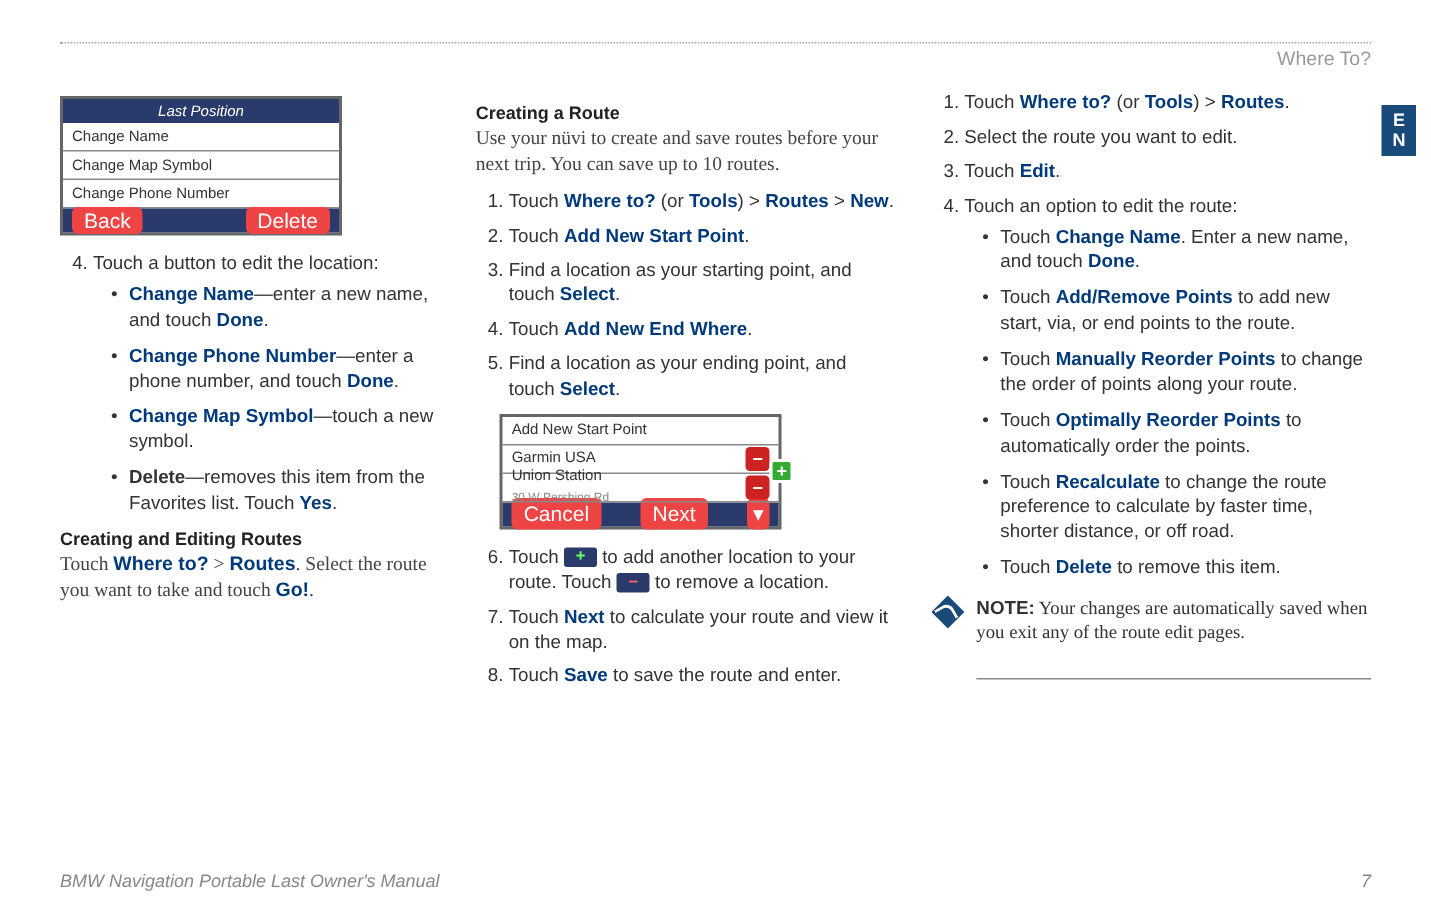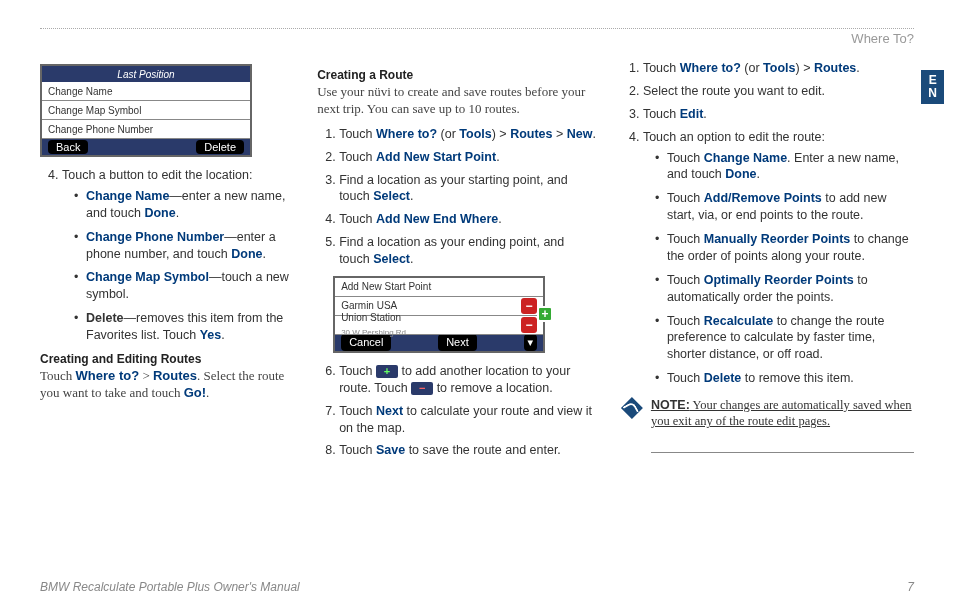--- a/index.html
+++ b/index.html
@@ -39,21 +39,21 @@
     display: flex;
     gap: 24px;
   }
   .col { flex: 1; }
   .col.left { flex: 0.95; }
   .col.mid { flex: 1.05; }
   .col.right { flex: 1.1; }
 
   
   .device {
-    width: 212px;
+    width: 188px;
     border: 2px solid #666;
     background: #fff;
     font-size: 10px;
     margin: 4px 0 10px 0;
   }
   .device-top, .device-bot {
     background: #2a3a6a;
     color: #fff;
     display: flex;
     justify-content: space-between;
@@ -79,25 +79,25 @@
     border-radius: 3px;
     color: #fff;
     font-weight: bold;
     align-items: center;
     justify-content: center;
     font-size: 12px;
   }
   .sqbtn.red { background: #c22; }
   .sqbtn.green { background: #3a3; }
   .dev-btn {
-    background: #000000;
+    background: #ef4444;
     border-radius: 4px;
     padding: 1px 8px;
     color: #fff;
-    font-size: 11px;
+    font-size: 14px;
   }
 
   h2 { font-size: 12px; font-weight: bold; color: #222; margin-top: 8px; margin-bottom: 2px; }
   .intro { font-family: Georgia, 'Times New Roman', serif; font-size: 13px; color: #444; margin-bottom: 8px; line-height: 1.3; }
 
   ol.main { padding-left: 22px; }
   ol.main > li { margin-bottom: 6px; line-height: 1.35; }
   ul.bullets { list-style: none; padding-left: 14px; margin-top: 4px; }
   ul.bullets > li { position: relative; margin-bottom: 7px; line-height: 1.35; padding-left: 10px; }
   ul.bullets > li::before { content: "•"; position: absolute; left: -2px; }
@@ -139,21 +139,20 @@
     border-left: none; border-bottom: none;
     transform: translate(-60%, -40%) rotate(-30deg);
     border-radius: 0 50% 0 0;
   }
   .note-text {
     font-family: Georgia, 'Times New Roman', serif;
     font-size: 12.5px;
     border-bottom: 1px solid #888;
     padding-bottom: 22px;
     line-height: 1.3;
-    text-decoration: underline;
   }
   .note-text .bold { font-family: Arial, sans-serif; font-weight: bold; }
 
   .footer {
     position: absolute;
     bottom: 14px;
     left: 40px; right: 40px;
     display: flex;
     justify-content: space-between;
     color: #888;
@@ -259,15 +258,15 @@
     </ol>
 
     <div class="note-box">
       <div class="note-icon"></div>
       <div class="note-text"><span class="bold">NOTE:</span><span> Your changes are automatically saved when you exit any of the route edit pages.</span></div>
     </div>
   </div>
 </div>
 
 <div class="footer">
-  <span>BMW Recalculate Portable Plus Owner's Manual</span>
+  <span>BMW Navigation Portable Last Owner's Manual</span>
   <span class="pg">7</span>
 </div>
 
 </body></html>

